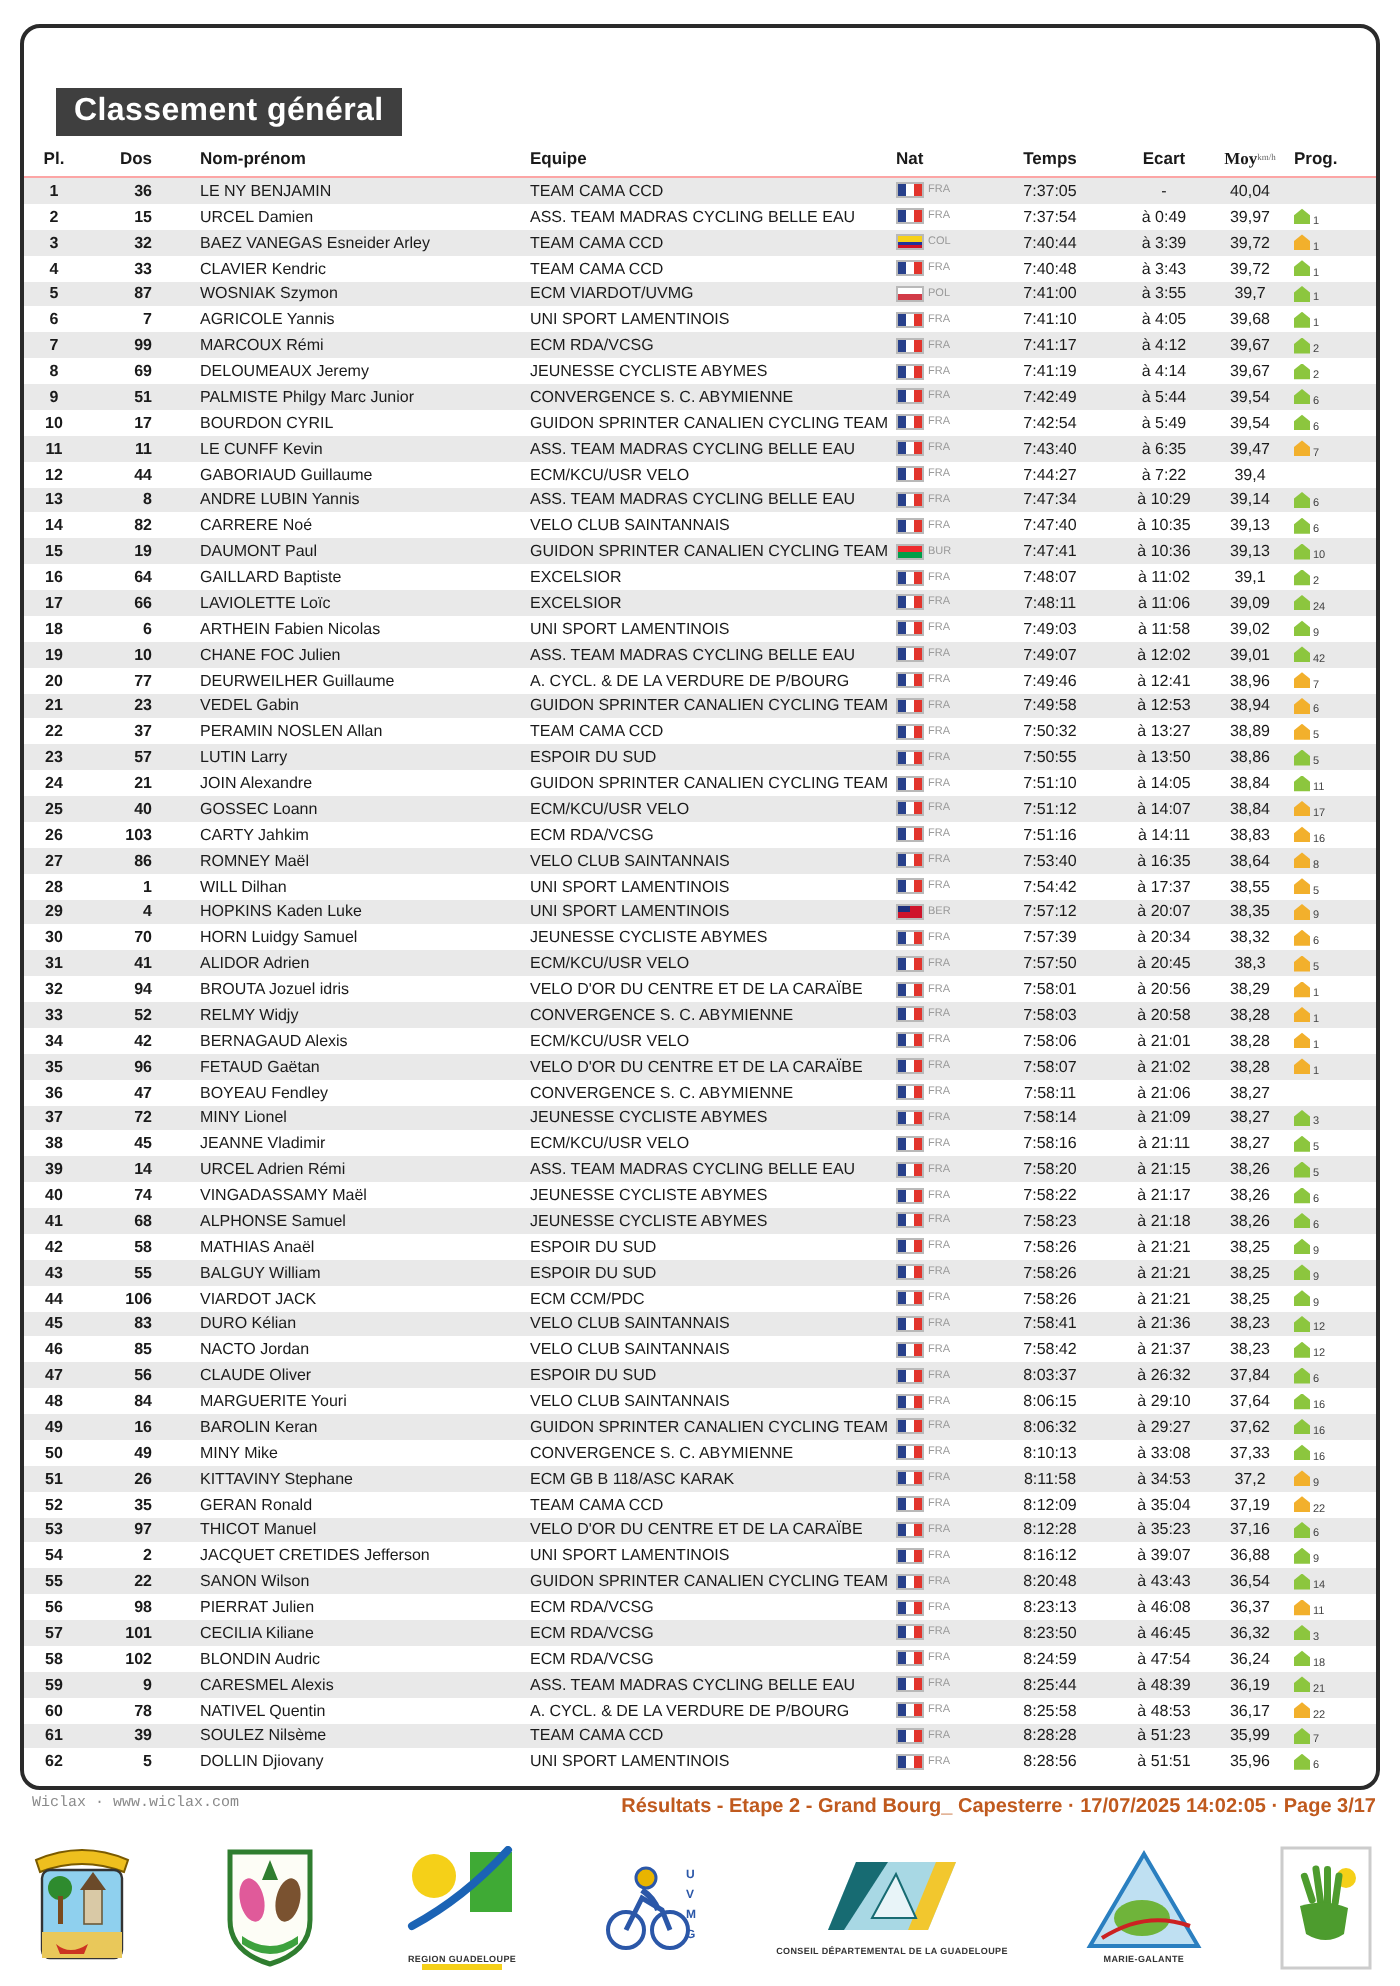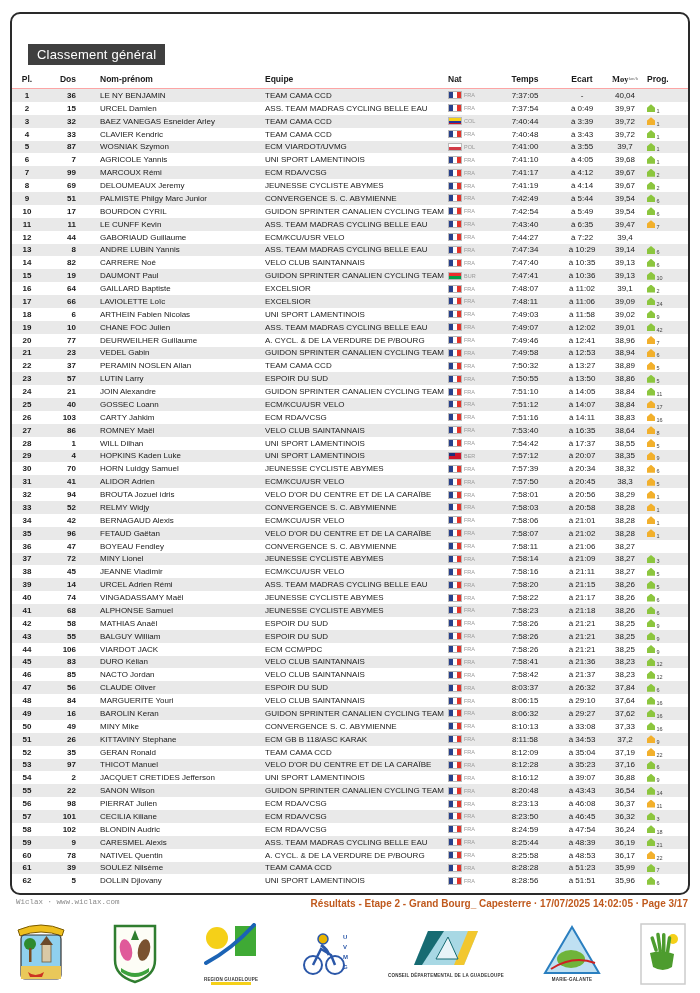--- a/index.html
+++ b/index.html
@@ -1,21 +1,21 @@
 <!DOCTYPE html>
 <html><head>
 <meta charset="utf-8">
 <style>
   html,body{margin:0;padding:0;}
   body{width:700px;height:993px;position:relative;background:#fff;
        font-family:"Liberation Sans",sans-serif;color:#1a1a1a;overflow:hidden;}
   .frame{position:absolute;left:10px;top:12px;width:676px;height:879px;
          border:2px solid #2a2a2a;border-radius:10px;background:#fff;}
   .title-box{position:absolute;left:28px;top:44px;background:#3f3f3f;color:#fff;
-             font-size:13px;font-weight:normal;padding:3px 9px;letter-spacing:.2px;}
+             font-size:16px;font-weight:bold;padding:3px 9px;letter-spacing:.2px;}
   
   .hdr,.row{position:relative;}
   .c{position:absolute;top:0;bottom:0;display:flex;align-items:center;
      white-space:nowrap;overflow:hidden;font-size:8px;}
   .c-pl{left:0;width:30px;justify-content:center;font-weight:bold;}
   .c-dos{left:30px;width:34px;justify-content:flex-end;font-weight:bold;}
   .c-name{left:88px;width:162px;}
   .c-team{left:253px;width:181px;}
   .c-nat{left:436px;width:46px;}
   .c-temps{left:482px;width:62px;justify-content:center;}

